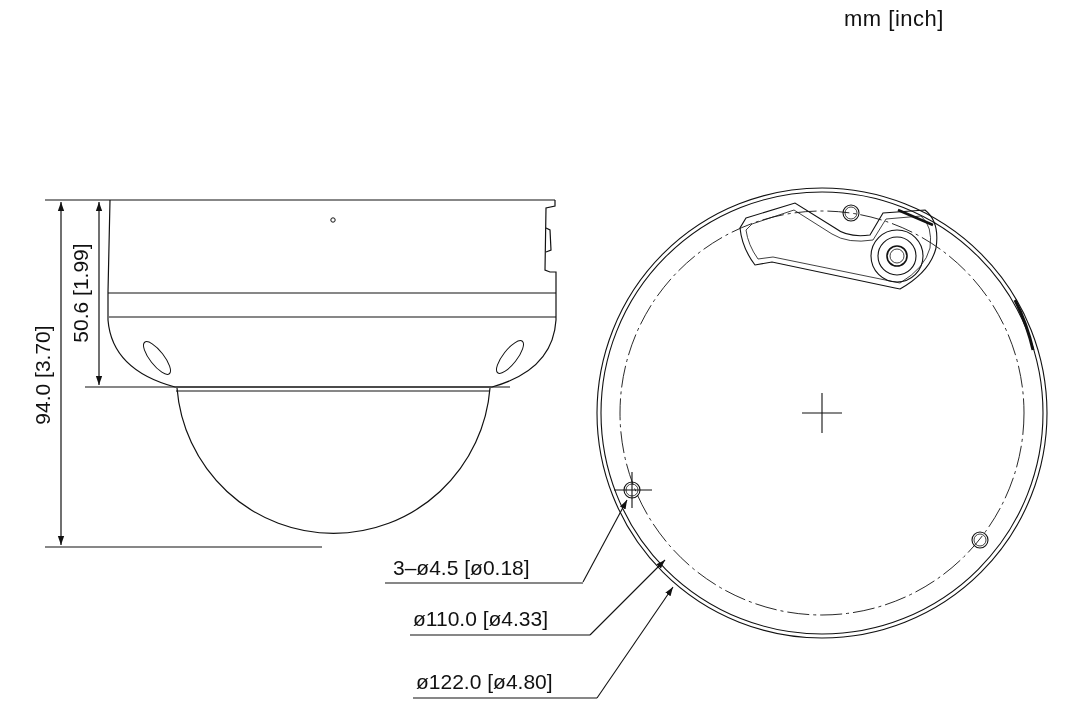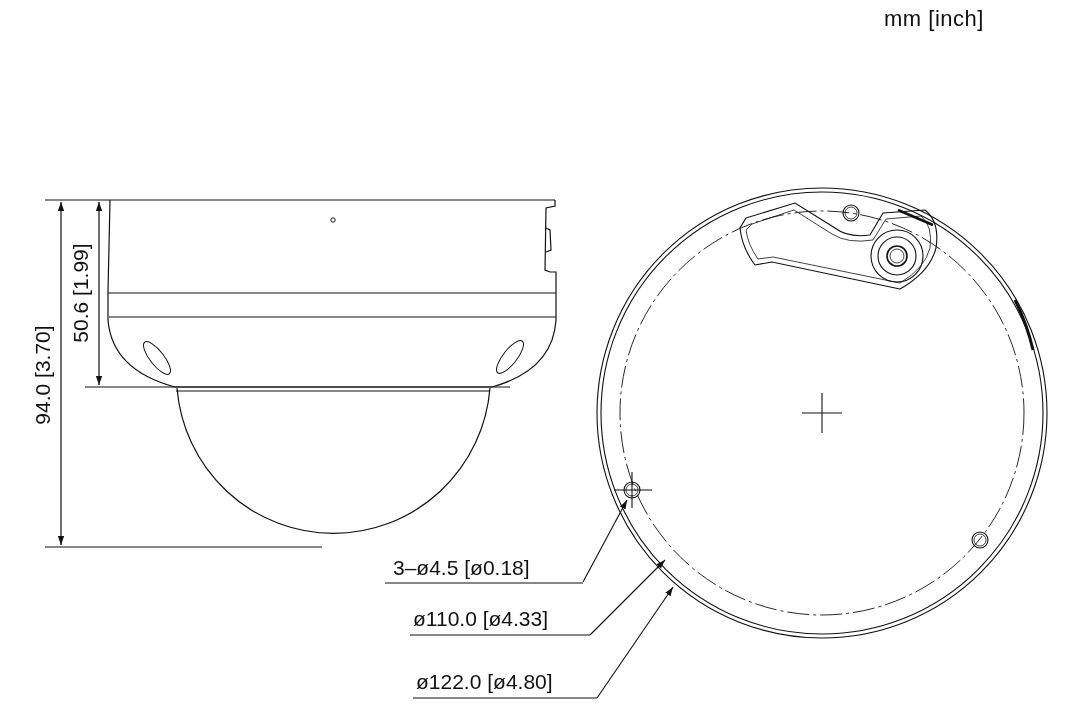--- a/index.html
+++ b/index.html
@@ -1,18 +1,18 @@
 <!DOCTYPE html>
 <html><head>
   <meta charset="utf-8">
   <style>
     html, body { margin: 0; padding: 0; background: #ffffff; }
     body { width: 1084px; height: 719px; position: relative; overflow: hidden;
            font-family: "Liberation Sans", sans-serif; }
-    .units { position: absolute; left: 884px; top: 6px; font-size: 22px; color: #111;
+    .units { position: absolute; left: 844px; top: 6px; font-size: 22px; color: #111;
              font-family: "Liberation Sans", sans-serif; font-weight: normal; letter-spacing: 0.5px; }
     svg { position: absolute; left: 0; top: 0; }
     .txt { font-family: "Liberation Sans", sans-serif; font-size: 21px; fill: #111; }
   </style>
 </head>
 <body>
 
 <div class="units">mm [inch]</div>
 
 <svg width="1084" height="719" viewBox="0 0 1084 719">

